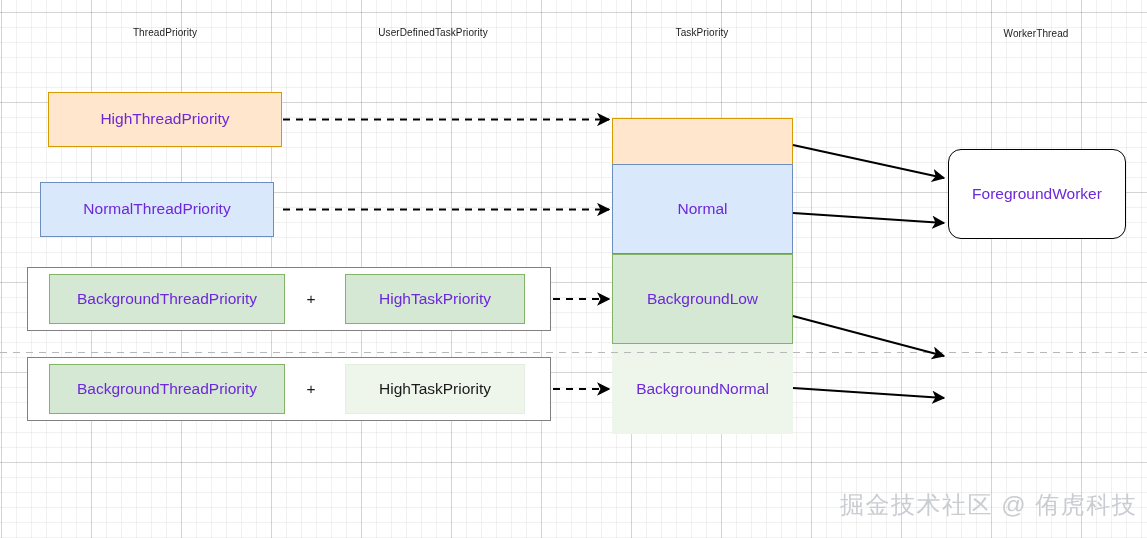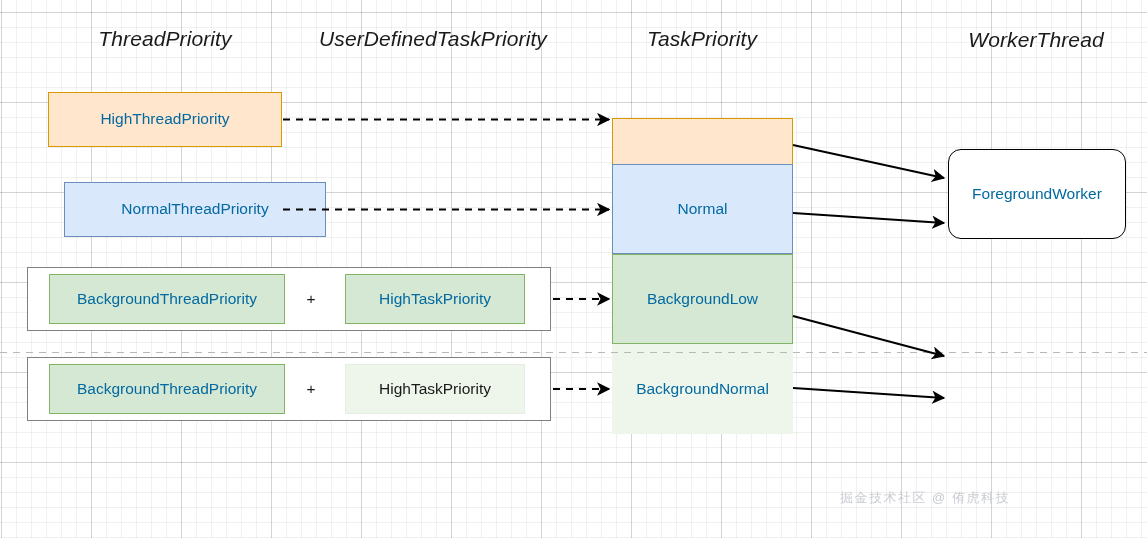--- a/index.html
+++ b/index.html
@@ -16,36 +16,35 @@
     background-image:
       linear-gradient(to right, rgba(0,0,0,0.055) 1px, transparent 1px),
       linear-gradient(to bottom, rgba(0,0,0,0.055) 1px, transparent 1px),
       linear-gradient(to right, rgba(0,0,0,0.12) 1px, transparent 1px),
       linear-gradient(to bottom, rgba(0,0,0,0.12) 1px, transparent 1px);
     background-size:15px 15px, 15px 15px, 90px 90px, 90px 90px;
     background-position:1px 0px, 0px 12px, 1px 0px, 0px 12px;
   }
   .col-header{
     position:absolute;
-    font-size:21px;
+    font-size:10px;
     color:#1a1a1a;
     white-space:nowrap;
     text-align:left;
     transform:translateX(-50%);
     letter-spacing:0.1px;
-    font-style:italic;
   }
   .node{
     position:absolute;
     box-sizing:border-box;
     display:flex;
     align-items:center;
     justify-content:center;
     font-size:15.5px;
-    color:#0369a1;
+    color:#6d28d9;
     text-align:center;
     line-height:1.32;
     white-space:nowrap;
   }
   .n-orange{ background:#ffe6cc; border:1.4px solid #d79b00; }
   .n-blue  { background:#dae8fc; border:1.4px solid #6c8ebf; }
   .n-green { background:#d5e8d4; border:1.4px solid #82b366; }
   .n-green-faded{ background:#eef6ec; border:1px solid #e4eee2; color:#1a1a1a; }
   .n-plain { background:#f5f5f5; border:1.4px solid #8c8c8c; white-space:normal; }
   .n-group { background:#ffffff; border:1.6px solid #808080; }
@@ -55,21 +54,21 @@
   .n-stack-green { background:#d5e8d4; border:1.4px solid #82b366; }
   .n-stack-faded { background:#eef6ec; border:none; }
   .plus-sign{
     position:absolute;
     font-size:15.5px;
     color:#1a1a1a;
     transform:translate(-50%,-50%);
   }
   .watermark{
     position:absolute;
-    font-size:13px;
+    font-size:24px;
     color:#c9ccd1;
     white-space:nowrap;
     letter-spacing:1.5px;
     user-select:none;
   }
   svg.overlay{
     position:absolute;
     left:0; top:0;
     width:1147px;
     height:538px;
@@ -81,21 +80,21 @@
 
 <div id="canvas">
 
   <div class="col-header" style="left:165px; top:27px;">ThreadPriority</div>
   <div class="col-header" style="left:433px; top:27px;">UserDefinedTaskPriority</div>
   <div class="col-header" style="left:702px; top:27px;">TaskPriority</div>
   <div class="col-header" style="left:1036px; top:28px;">WorkerThread</div>
 
   <div class="node n-orange" style="left:48px; top:92px; width:234px; height:55px;">HighThreadPriority</div>
 
-  <div class="node n-blue" style="left:64px; top:182px; width:262px; height:55px;">NormalThreadPriority</div>
+  <div class="node n-blue" style="left:40px; top:182px; width:234px; height:55px;">NormalThreadPriority</div>
 
   <div class="node n-group" style="left:27px; top:267px; width:524px; height:64px;"></div>
   <div class="node n-green" style="left:49px; top:274px; width:236px; height:50px;">BackgroundThreadPriority</div>
   <div class="plus-sign" style="left:311px; top:299px;">+</div>
   <div class="node n-green" style="left:345px; top:274px; width:180px; height:50px;">HighTaskPriority</div>
 
   <div class="node n-group" style="left:27px; top:357px; width:524px; height:64px;"></div>
   <div class="node n-green" style="left:49px; top:364px; width:236px; height:50px;">BackgroundThreadPriority</div>
   <div class="plus-sign" style="left:311px; top:389px;">+</div>
   <div class="node n-green-faded" style="left:345px; top:364px; width:180px; height:50px;">HighTaskPriority</div>

